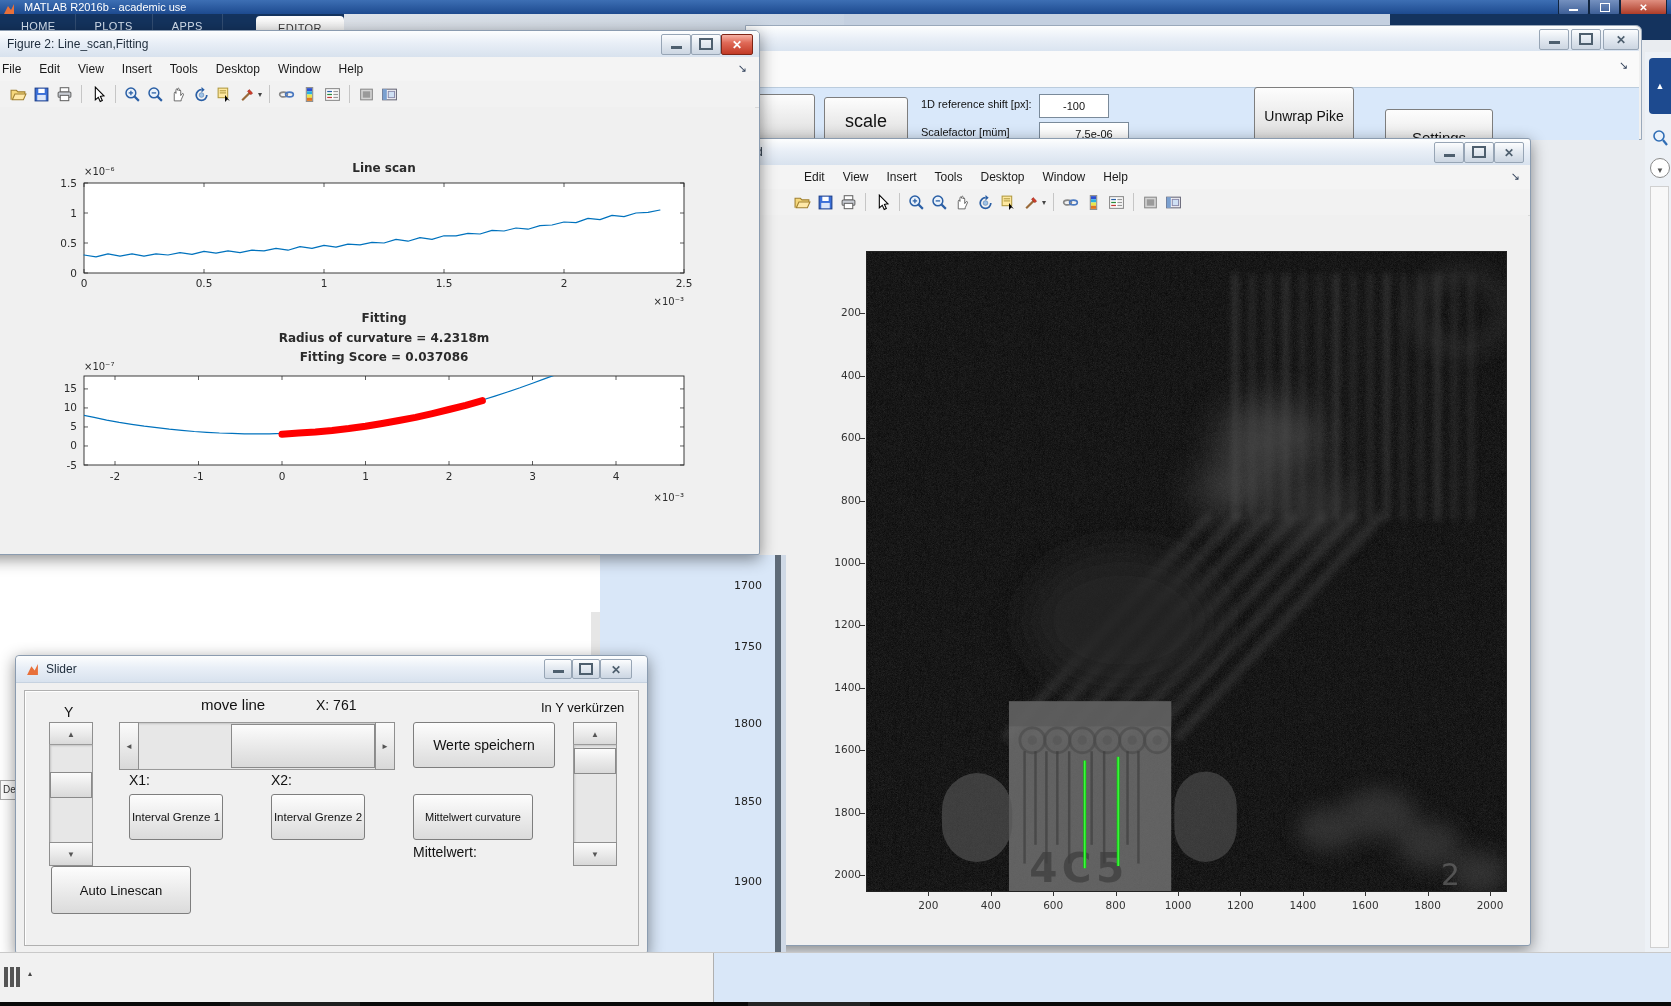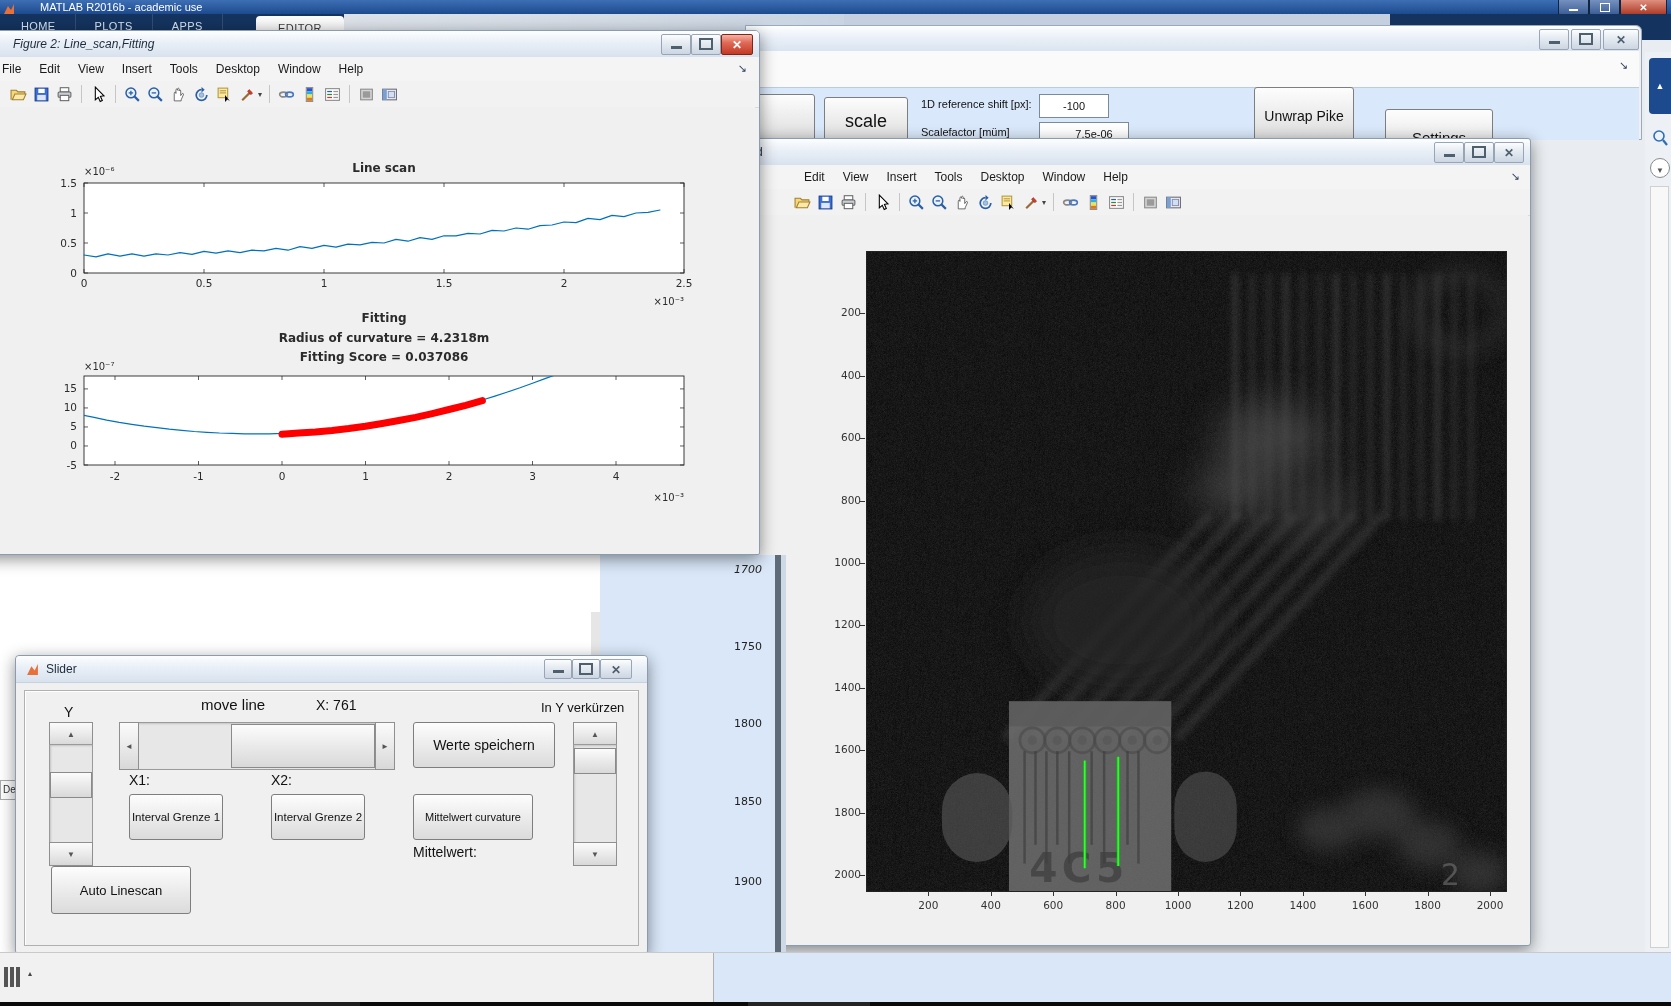--- a/index.html
+++ b/index.html
@@ -43,21 +43,21 @@
 </style>
 </head>
 <body>
 
 <div id="screen">
 
   <div class="abs" style="left:0;top:0;width:1671px;height:14px;background:linear-gradient(#3d6fb4,#1d4a8f);">
     <span class="abs" style="left:3px;top:1px;"><svg width="12" height="12" viewBox="0 0 12 12">
           <polygon points="1,11 5,3 8,7 11,1 11,11" fill="#e8703a"></polygon>
         </svg></span>
-    <span class="abs" style="left:20px;top:1px;font-size:11px;color:#fff;padding-left:20px;">MATLAB R2016b - academic use</span>
+    <span class="abs" style="left:4px;top:1px;font-size:11px;color:#fff;padding-left:20px;">MATLAB R2016b - academic use</span>
     <div class="wbtn" style="left:1558px;width:29px;">
         <div class="wgmin"></div>
       </div>
     <div class="wbtn" style="left:1589px;width:29px;">
         <div class="wgmax"></div>
       </div>
     <div class="wbtn red" style="left:1620px;width:45px;">
         <span class="wgx">✕</span>
       </div>
   </div>
@@ -367,33 +367,33 @@
           <div class="tickmark" style="left: 151px; top: 660.023px; width: 5px; height: 1px;"></div>
         </div>
     </div>
   </div>
 
   <div class="abs" style="left:0;top:553px;width:740px;height:59px;background:#fff;border-top:2px solid #aab4c0;box-shadow:0 2px 4px rgba(0,0,0,.25);"></div>
   <div class="abs" style="left:600px;top:555px;width:186px;height:397px;background:#d9e7f8;"></div>
   <div class="abs" style="left:775px;top:555px;width:6px;height:397px;background:#5f6b78;"></div>
   <div class="abs" style="left:781px;top:555px;width:5px;height:397px;background:#cfd9e6;"></div>
   <div id="bg-axis-ticks">
-      <div class="bgtick" style="top: 563px; font-style: italic;">1700</div>
+      <div class="bgtick" style="top: 579px;">1700</div>
       <div class="bgtick" style="top: 640px;">1750</div>
       <div class="bgtick" style="top: 717px;">1800</div>
       <div class="bgtick" style="top: 795px;">1850</div>
       <div class="bgtick" style="top: 875px;">1900</div>
     </div>
   <div class="abs" style="left:0;top:612px;width:591px;height:340px;background:#fff;"></div>
   <div class="abs" style="left:591px;top:612px;width:9px;height:340px;background:#e6e6e6;"></div>
   <div class="abs" style="left:0;top:780px;width:24px;height:18px;background:#fdfdfd;border:1px solid #aaa;font-size:10px;color:#333;line-height:17px;padding-left:2px;"><span>Det</span></div>
 
   <div class="winframe" style="left:-34px;top:30px;width:792px;height:523px;">
     <div class="tbar">
-      <span class="ttext" style="left:46px;font-style:italic;">Figure 2: Line_scan,Fitting</span>
+      <span class="ttext" style="left:40px;">Figure 2: Line_scan,Fitting</span>
       <div class="tbtn" style="left:694px;">
           <div class="gmin"></div>
         </div>
       <div class="tbtn" style="left:724px;">
           <div class="gmax"></div>
         </div>
       <div class="tbtn red" style="left:754px;width:30px;"><span class="gx white">✕</span></div>
     </div>
     <div class="menubar" style="top:26px;padding-left:26px;">
         <span class="mi">File</span>

